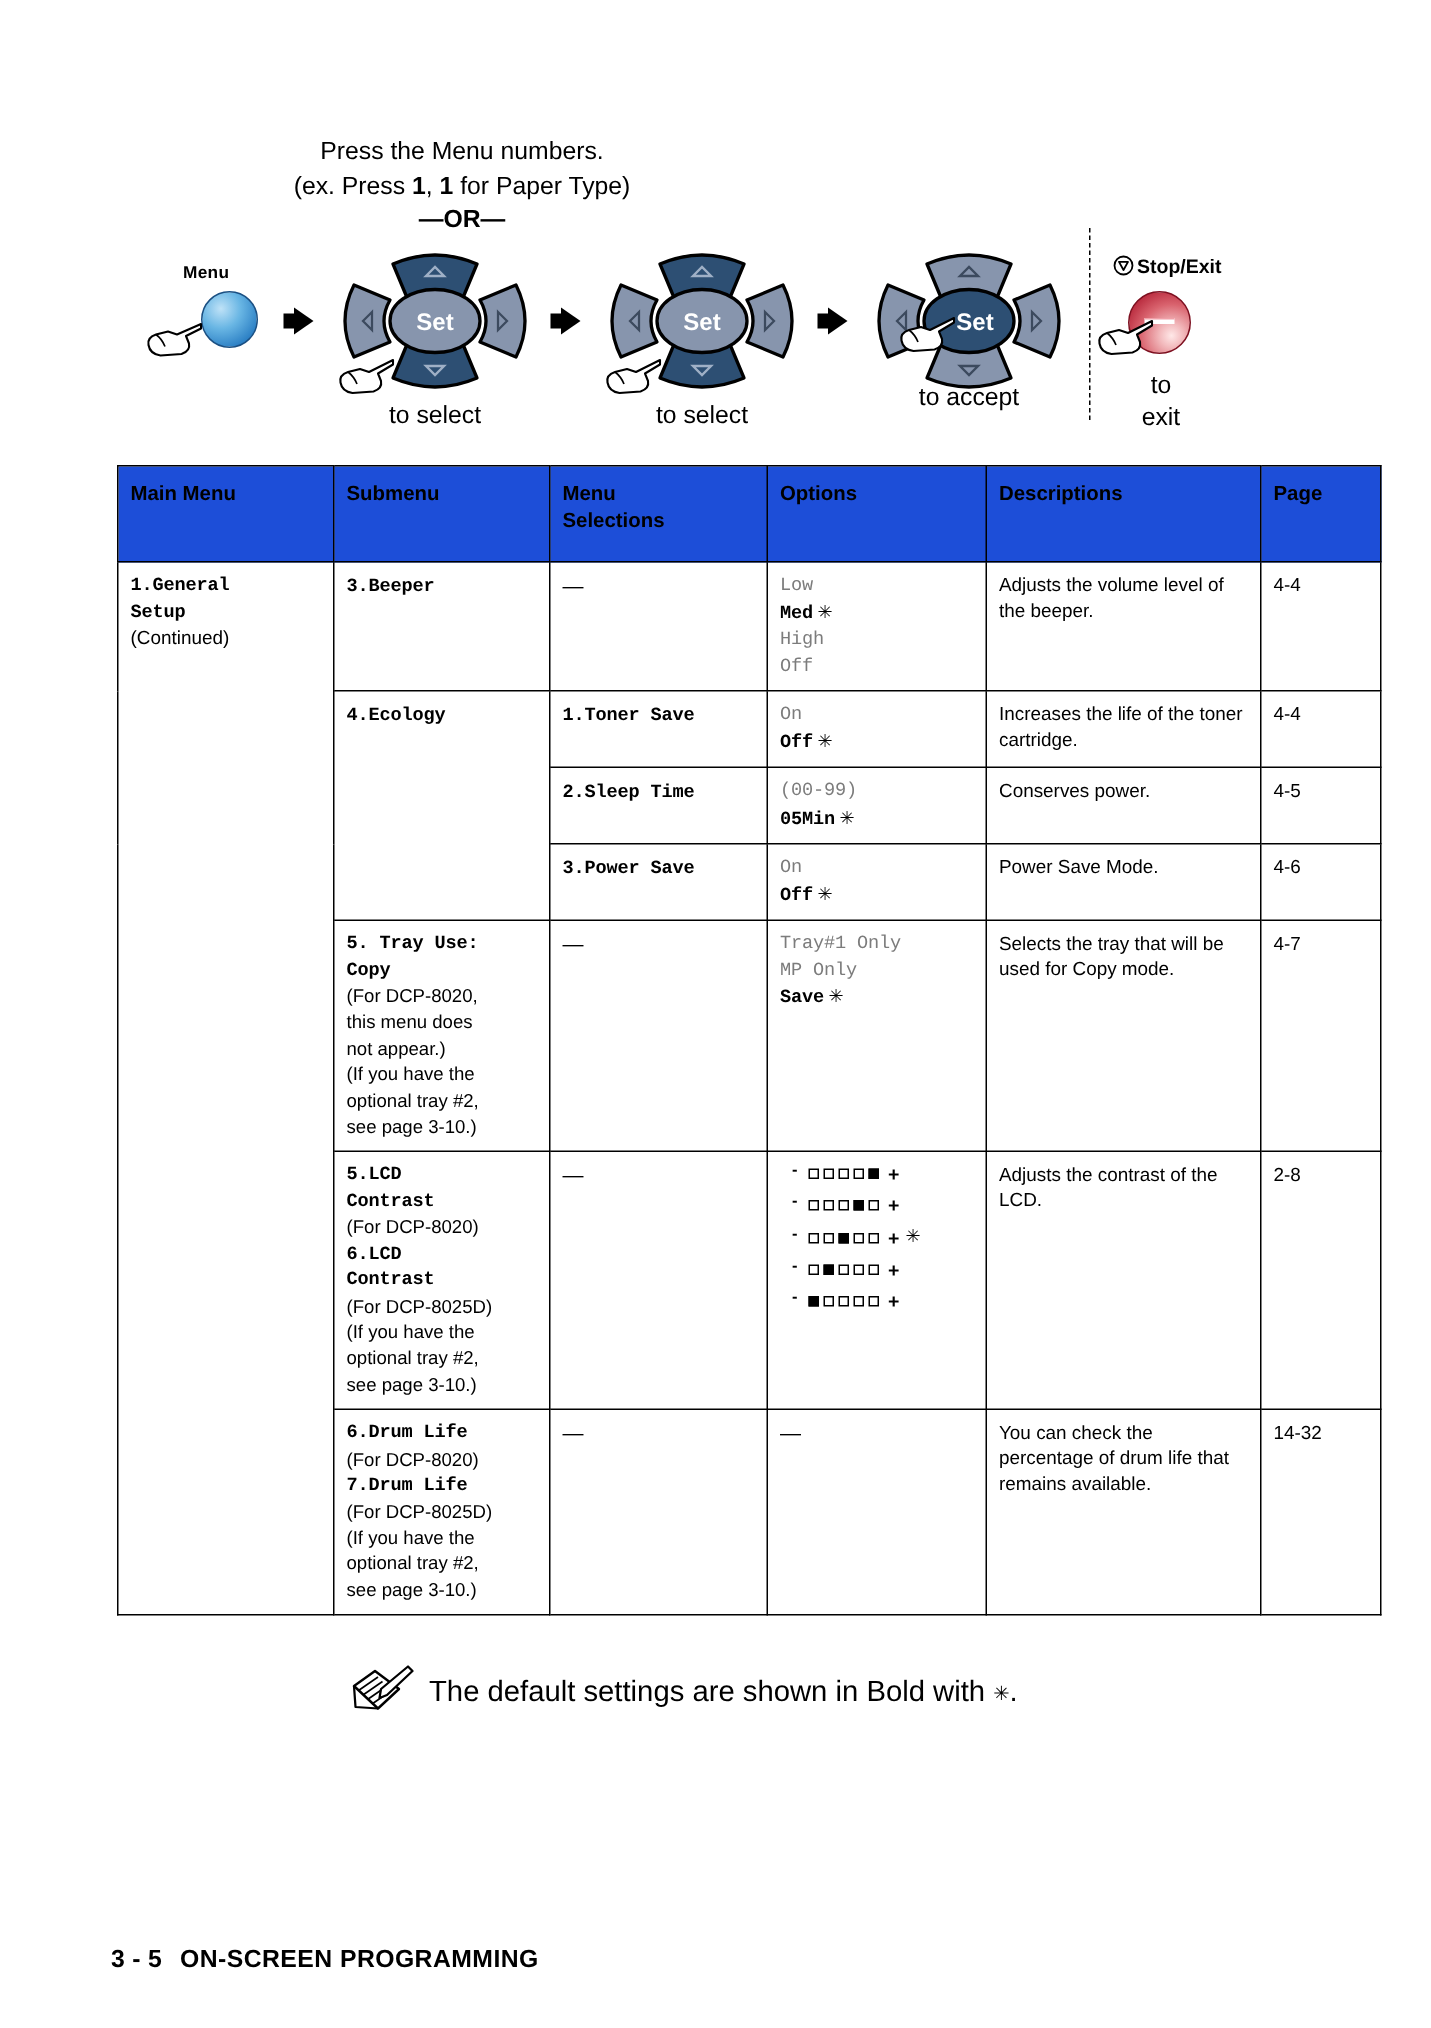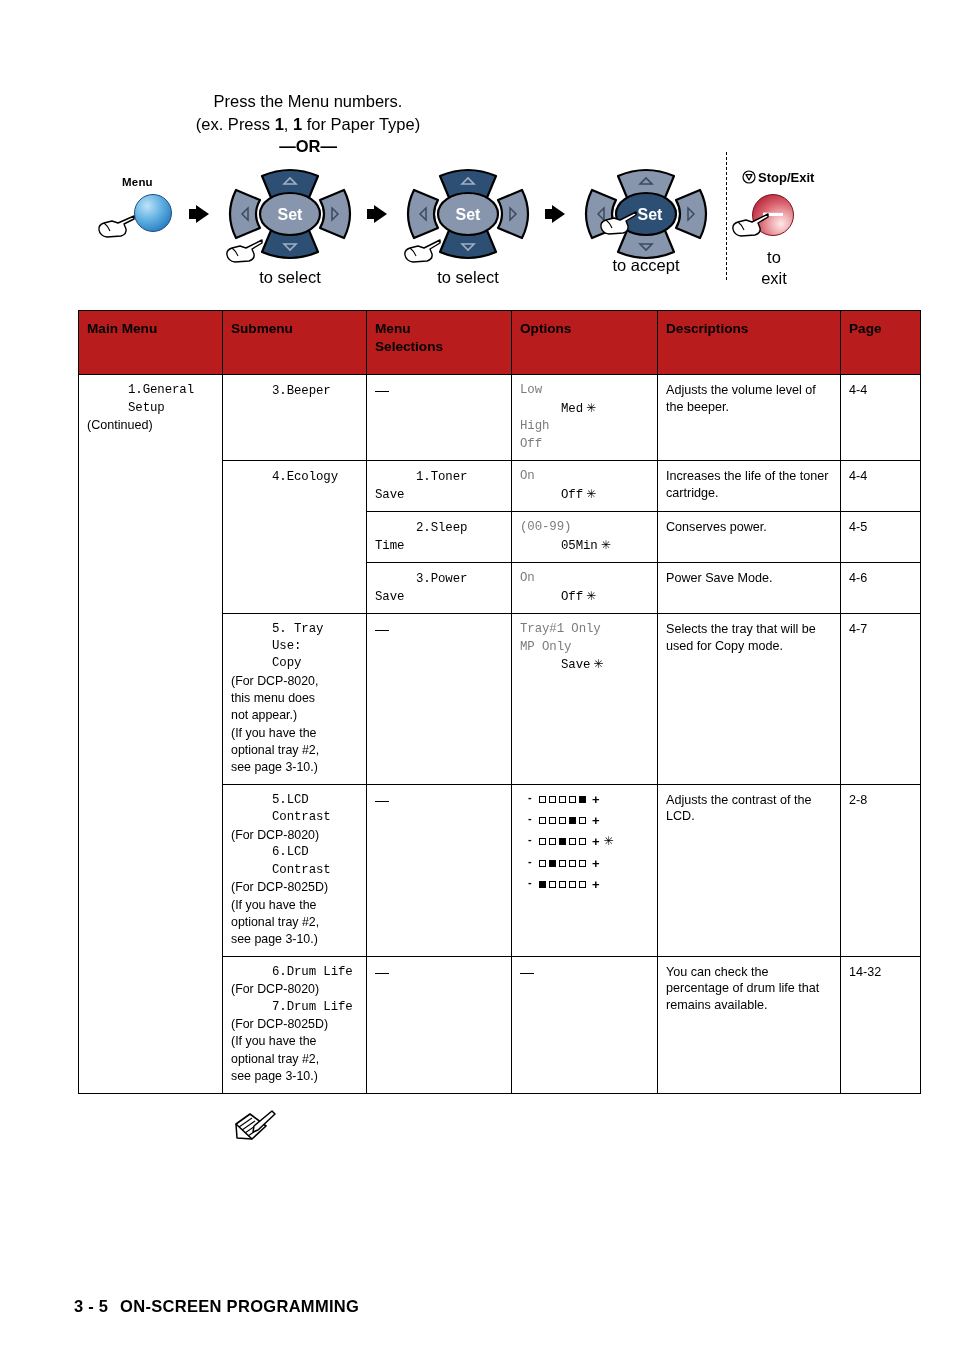--- a/index.html
+++ b/index.html
@@ -134,40 +134,40 @@
     table-layout: fixed;
   }
   #menu-table th, #menu-table td {
     border: 1.3px solid #000;
     vertical-align: top;
     padding: 7px 7px 8px 8px;
     font-size: 12.6px;
     line-height: 1.33;
   }
   #menu-table thead th {
-    background: #b91c1c;
+    background: #1d4ed8;
     font-size: 13.6px;
     font-weight: bold;
     height: 46px;
     text-align: left;
     padding-top: 9px;
   }
   .col-main   { width: 128px; }
   .col-sub    { width: 128px; }
   .col-sel    { width: 129px; }
   .col-opt    { width: 130px; }
   .col-desc   { width: 167px; }
   .col-page   { width: 64px; }
 
   .mono {
     font-family: "Liberation Mono", monospace;
     font-size: 12.4px;
     letter-spacing: -0.1px;
   }
-  .mono.b { font-weight: normal; margin-left: 41px; }
+  .mono.b { font-weight: bold; }
   .gray { color: #7c7c7c; }
   .sans { font-family: "Liberation Sans", sans-serif; font-size: 12.6px; }
   .dash { font-size: 14px; line-height: 1.2; }
   td p { margin: 0; }
   td p + p { margin-top: 1px; }
   .note-ln { font-size: 12.4px; line-height: 1.32; }
   .star {
     font-family: "DejaVu Sans", sans-serif;
     font-weight: bold;
     font-size: 12px;
@@ -519,17 +519,18 @@
     <svg viewBox="0 0 44 40" width="44" height="40">
       <path d="M4 16 L18 6 L34 18 L20 31 Z" fill="#fff" stroke="#000" stroke-width="1.6" stroke-linejoin="round"></path>
       <path d="M7 19 L20 10" stroke="#000" stroke-width="1.1"></path>
       <path d="M10 22 L23 13" stroke="#000" stroke-width="1.1"></path>
       <path d="M13 25 L26 16" stroke="#000" stroke-width="1.1"></path>
       <path d="M16 28 L29 19" stroke="#000" stroke-width="1.1"></path>
       <path d="M4 16 L5 30 L20 31" fill="none" stroke="#000" stroke-width="1.5" stroke-linejoin="round"></path>
       <path d="M22 18 L40 3 L43 6 L26 22 L21 24 Z" fill="#fff" stroke="#000" stroke-width="1.5" stroke-linejoin="round"></path>
     </svg>
   </span>
+  <span id="note-text"><span>The default settings are shown in Bold with</span> <span id="note-star">✳</span><span>.</span></span>
 </div>
 
 <div id="page-footer">
   <span class="num">3 - 5</span><span class="ttl">ON-SCREEN PROGRAMMING</span>
 </div>
 
 </body></html>

